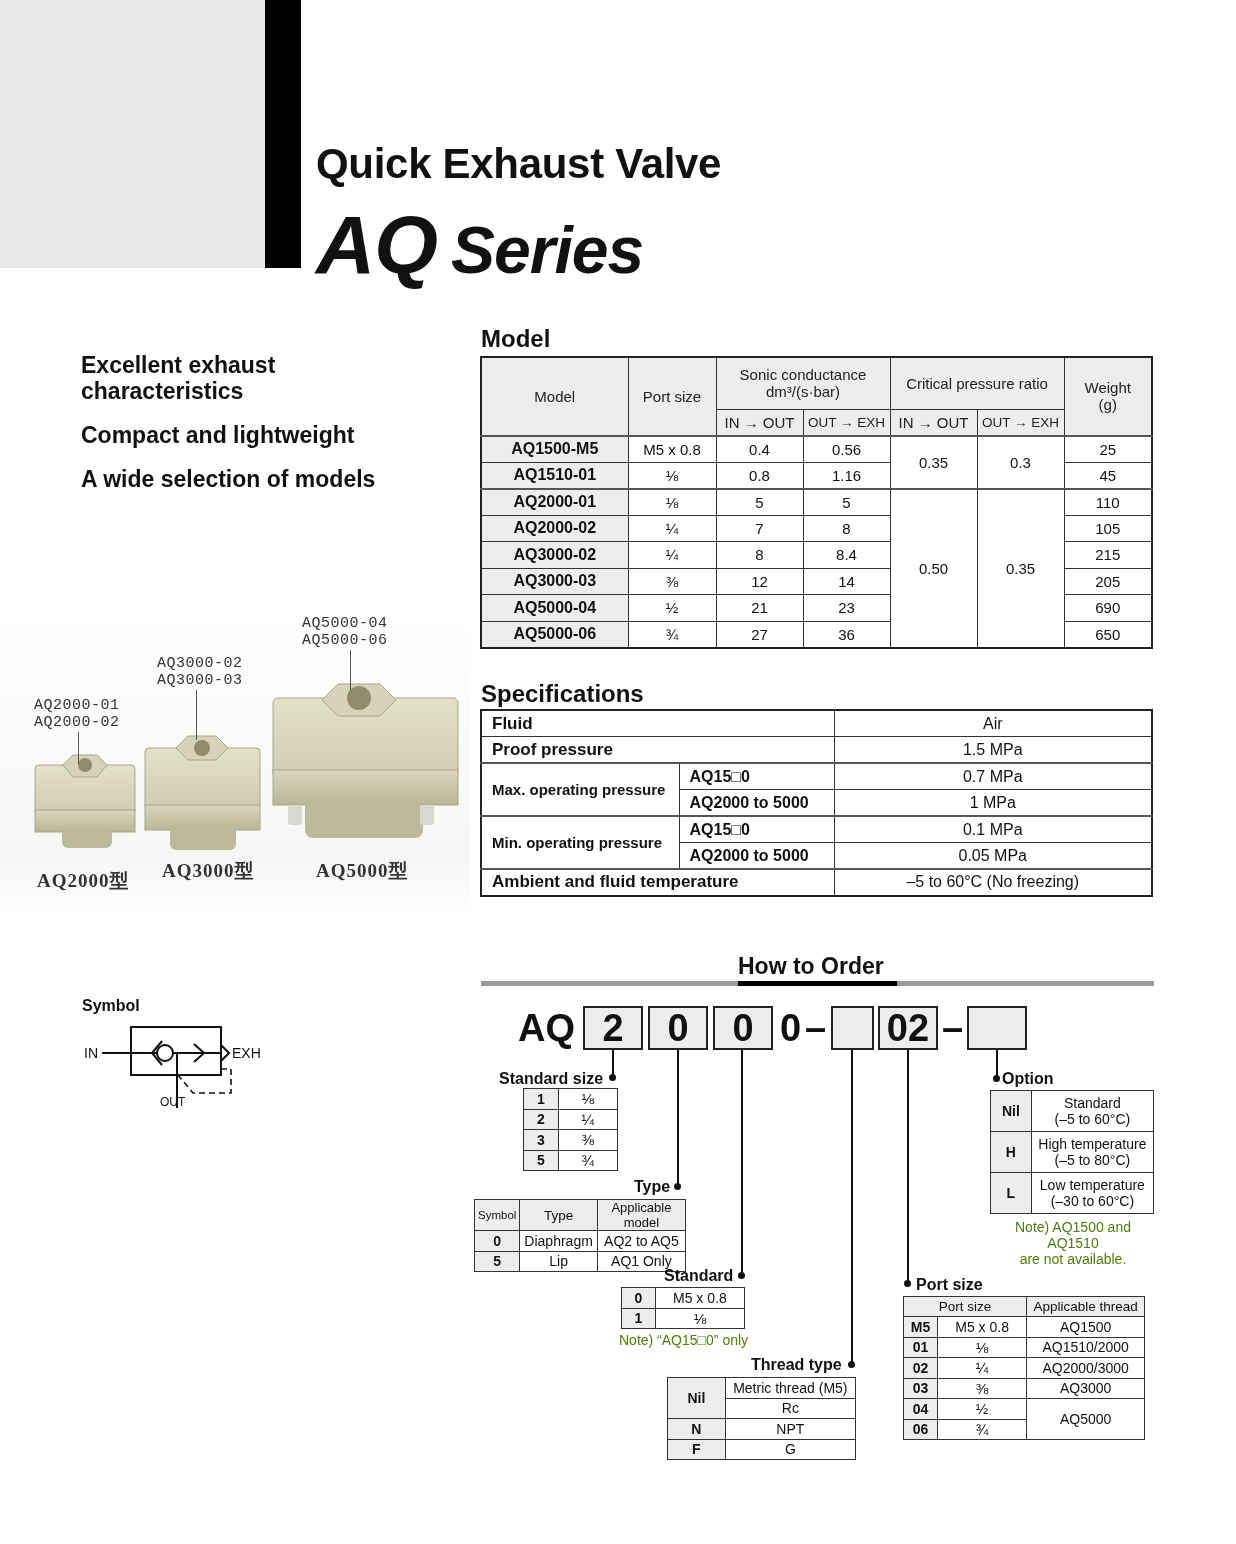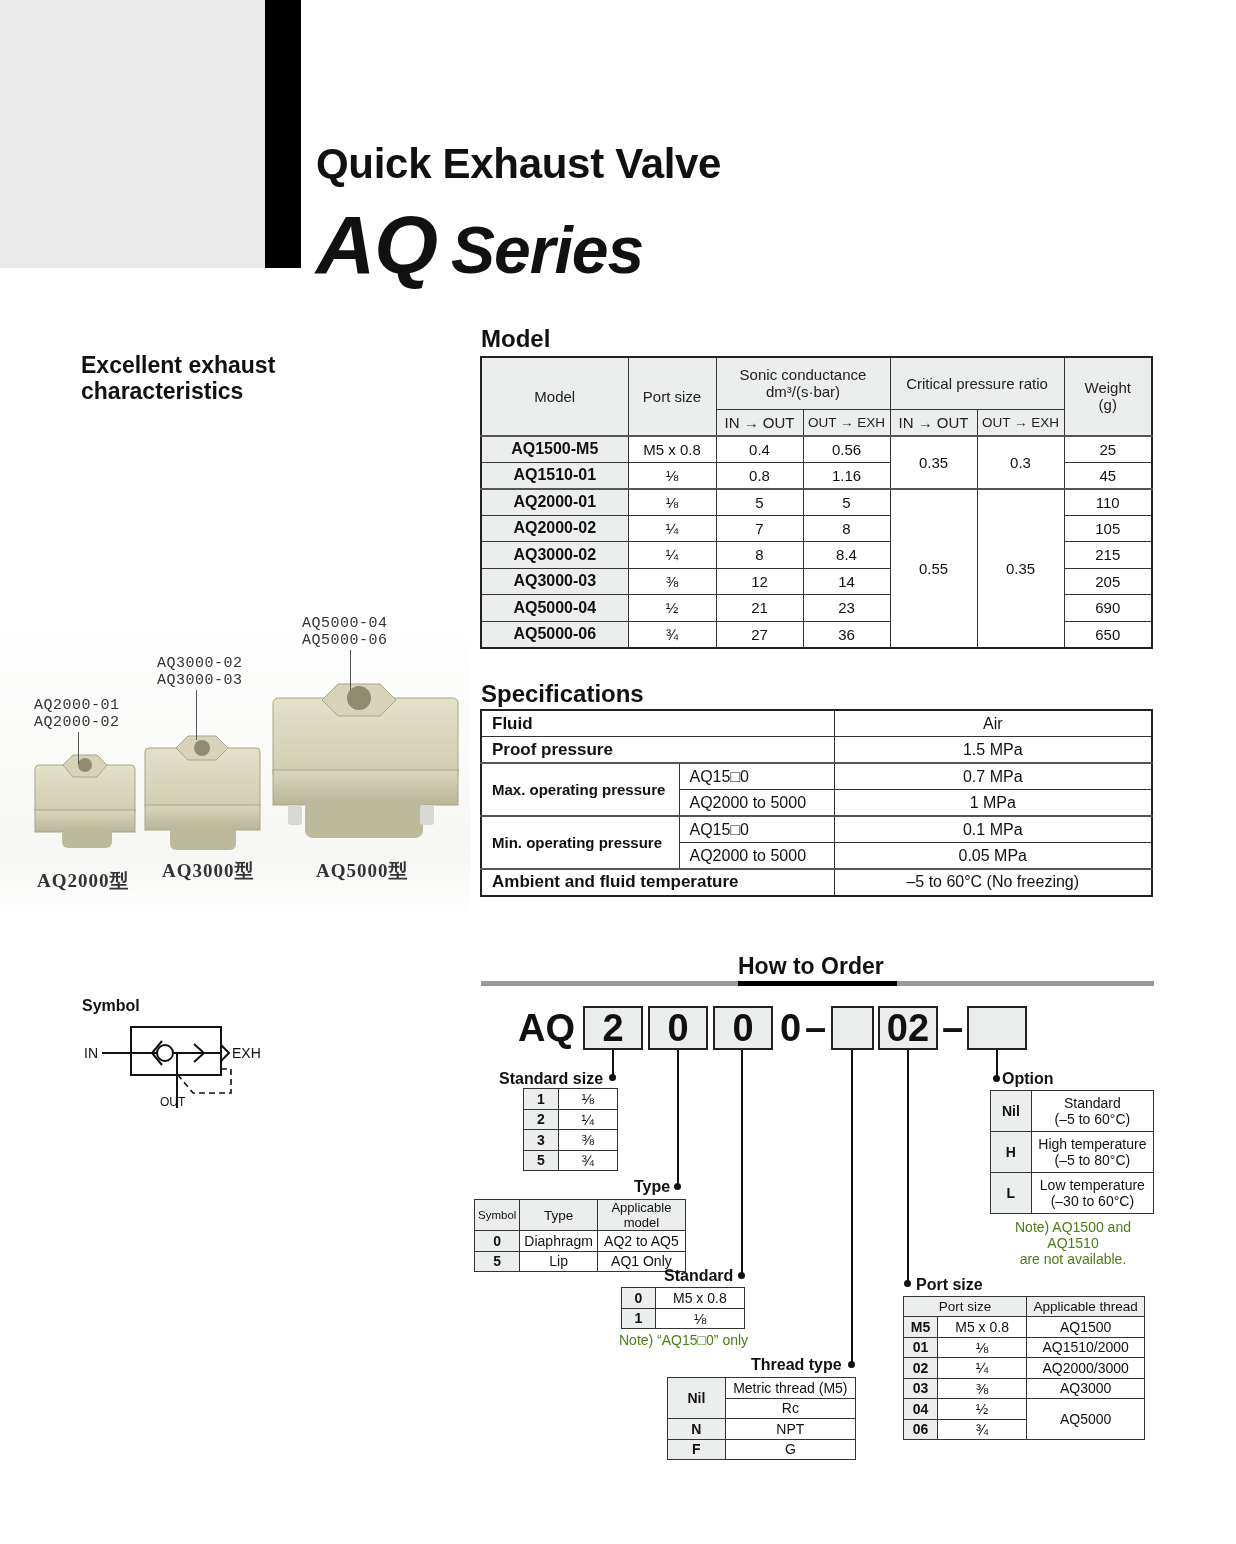--- a/index.html
+++ b/index.html
@@ -26,21 +26,21 @@
   .model-table { left: 480px; top: 356px; width: 673px; font-size: 15px; }
   .model-table th, .model-table td { border: 1px solid #333; text-align: center; font-weight: normal; height: 26.5px; padding: 0; }
   .model-table { border: 2px solid #222; }
   .model-table th { background: #eceded; color: #222; }
   .model-table td.mname { background: #eceded; font-weight: bold; font-size: 16px; }
   .model-table tr.group-split td { border-top: 2px solid #555; }
 
   .spec-table { left: 480px; top: 709px; width: 673px; font-size: 16px; border: 2px solid #222; }
   .spec-table td { border: 1px solid #333; height: 26.5px; padding: 0 10px; margin-left: 25px; }
   .spec-table td.lbl { font-weight: bold; font-size: 17px; }
-  .spec-table td.sub { font-weight: normal; font-size: 16px; padding-left: 10px; }
+  .spec-table td.sub { font-weight: bold; font-size: 16px; padding-left: 10px; }
   .spec-table td.val { text-align: center; width: 318px; }
   .spec-table tr.grp td { border-top: 2px solid #555; }
 
   
   .photo { left: 0; top: 600px; width: 470px; height: 320px; background: linear-gradient(#fff, #f6f6f4 80%, #fff); }
   .photo-label { font-family: "Liberation Mono", monospace; font-size: 15px; color: #333; line-height: 17px; letter-spacing: 0.5px; }
   .photo-type { font-family: "Liberation Serif", serif; font-size: 19px; font-weight: bold; color: #333; letter-spacing: 1px; }
   .leader { background: #555; width: 1px; }
 
   
@@ -68,20 +68,22 @@
 
 <div class="abs gray-block"></div>
 <div class="abs black-bar"></div>
 <div class="abs title-1">Quick Exhaust Valve</div>
 <div class="abs title-2">
   <span>AQ</span><span class="series">Series</span>
 </div>
 
 <div class="abs features">
   <div class="feature" style="width:240px;">Excellent exhaust characteristics</div>
+  <div class="feature">Compact and lightweight</div>
+  <div class="feature">A wide selection of models</div>
 </div>
 
 <div class="abs photo">
   <svg width="470" height="320" viewBox="0 0 470 320">
     <defs>
       <linearGradient id="body" x1="0" y1="0" x2="0" y2="1">
         <stop offset="0" stop-color="#d9d6bd"></stop>
         <stop offset="1" stop-color="#b9b597"></stop>
       </linearGradient>
       <linearGradient id="top" x1="0" y1="0" x2="0" y2="1">
@@ -195,21 +197,21 @@
     <td class="frac">⅛</td>
     <td>0.8</td>
     <td>1.16</td>
     <td>45</td>
   </tr>
   <tr class="group-split">
     <td class="mname">AQ2000-01</td>
     <td class="frac">⅛</td>
     <td>5</td>
     <td>5</td>
-    <td rowspan="6">0.55</td>
+    <td rowspan="6">0.50</td>
     <td rowspan="6">0.35</td>
     <td>110</td>
   </tr>
   <tr>
     <td class="mname">AQ2000-02</td>
     <td class="frac">¼</td>
     <td>7</td>
     <td>8</td>
     <td>105</td>
   </tr>

